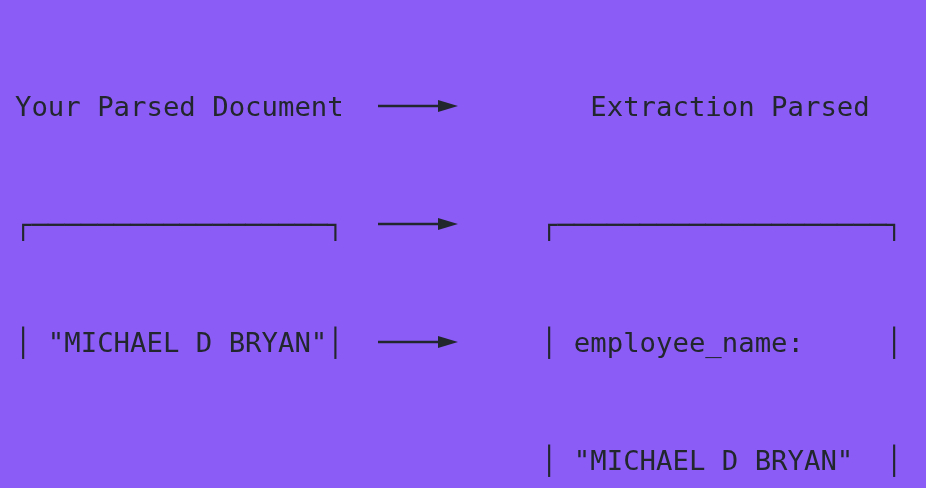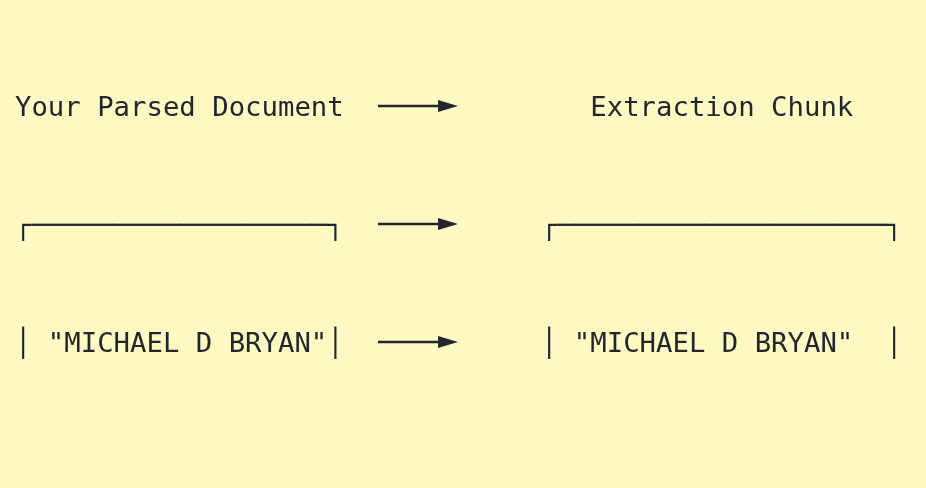--- a/index.html
+++ b/index.html
@@ -4,21 +4,21 @@
 <style>
   html, body {
     margin: 0;
     padding: 0;
     background: #f6f8fa;
   }
   .stage {
     position: relative;
     width: 926px;
     height: 488px;
-    background: #fef9c3;
+    background: #8b5cf6;
     overflow: hidden;
     font-family: "DejaVu Sans Mono", "Liberation Mono", monospace;
     font-size: 27.3px;
     line-height: 39.4px;
     color: #22272e;
   }
   .col {
     position: absolute;
     top: 8px;
     white-space: pre;
@@ -49,22 +49,23 @@
     
     
     
     
     
     
     
   </div>
 
   <div class="col col-right">
-    <div class="ln">   Extraction Chunk</div>
+    <div class="ln">   Extraction Parsed</div>
     <div class="ln">┌────────────────────┐</div>
+    <div class="ln">│ employee_name:     │</div>
     <div class="ln">│ "MICHAEL D BRYAN"  │</div>
     
     
     
     
     
     
     
     
   </div>

